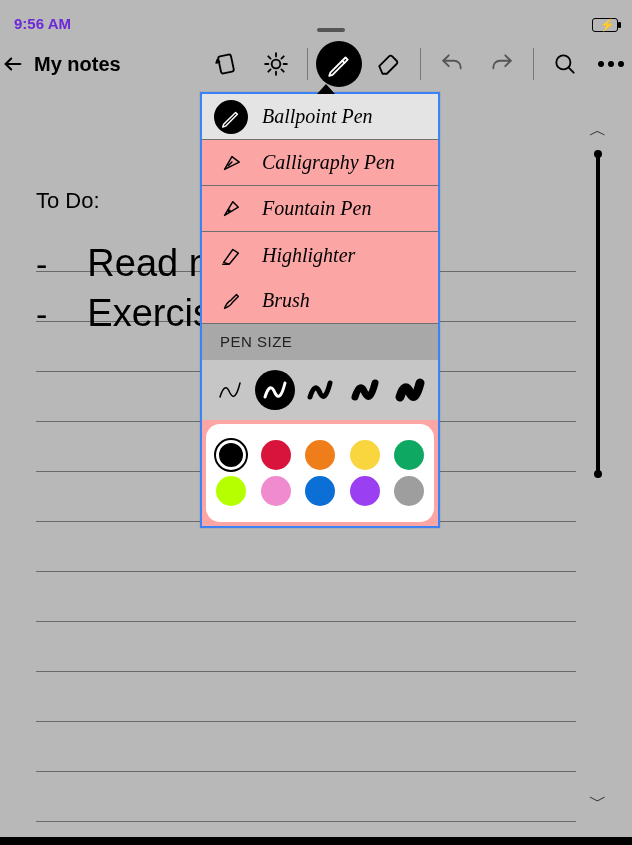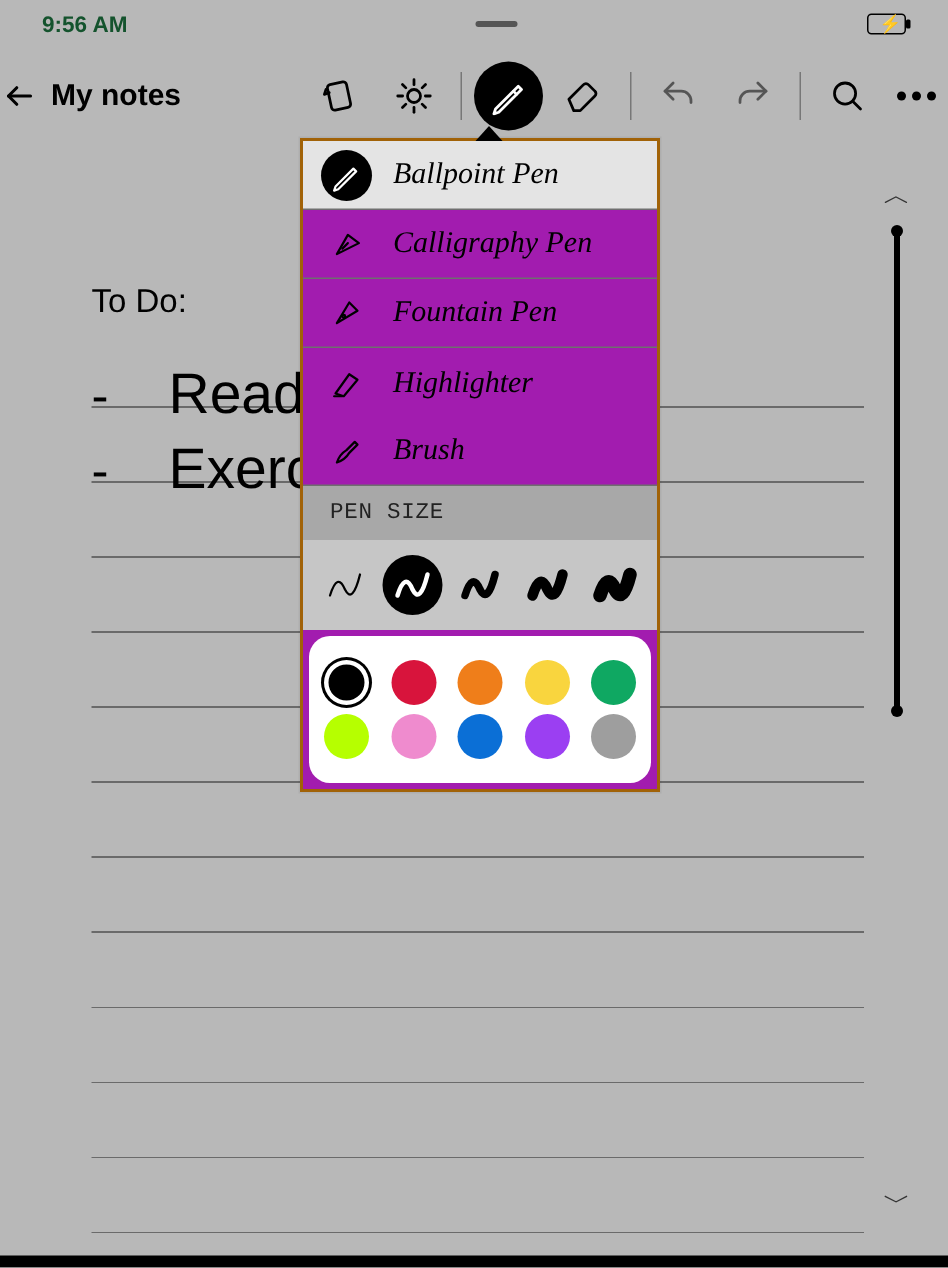--- a/index.html
+++ b/index.html
@@ -10,27 +10,27 @@
     height: 845px;
     font-family: Georgia, 'Times New Roman', serif;
     background: #b8b8b8;
     overflow: hidden;
     position: relative;
   }
 
   
   .status-bar {
     display: flex;
-    align-items: center;
+    align-items: flex-end;
     height: 32px;
-    padding: 0 28px;
+    padding: 0 14px;
     font-family: -apple-system, Helvetica, Arial, sans-serif;
     font-size: 15px;
     font-weight: 600;
-    color: #14532d;
+    color: #6d28d9;
   }
   .status-bar .spacer { flex: 1; }
   .handle {
     width: 28px;
     height: 4px;
     border-radius: 2px;
     background: #555;
     margin: 0 auto;
   }
   .battery {
@@ -111,21 +111,20 @@
   }
 
   
   .note-area {
     position: absolute;
     top: 96px;
     left: 0;
     right: 0;
     bottom: 0;
     padding: 0 36px;
-    margin-left: 25px;
   }
   .lined {
     position: absolute;
     top: 126px;
     left: 36px;
     right: 56px;
     bottom: 10px;
     background-image: repeating-linear-gradient(
       to bottom,
       transparent 0,
@@ -194,22 +193,22 @@
   }
   .scroll-thumb::before { top: -4px; }
   .scroll-thumb::after { bottom: -4px; }
 
   
   .popover {
     position: absolute;
     top: 92px;
     left: 200px;
     width: 240px;
-    border: 2px solid #a16207;
-    background: #a21caf;
+    border: 2px solid #3b82f6;
+    background: #fca5a5;
     box-shadow: 0 0 0 1px rgba(0,0,0,.05);
   }
   .popover::before {
     content: "";
     position: absolute;
     top: -10px;
     left: 115px;
     width: 0;
     height: 0;
     border-left: 9px solid transparent;
@@ -243,21 +242,21 @@
   }
   .pen-item.selected .ic { background: #000; }
   .pen-item.selected .ic svg path,
   .pen-item.selected .ic svg line,
   .pen-item.selected .ic svg polyline { stroke: #fff; }
   
   .section-h {
     height: 36px;
     line-height: 36px;
     padding: 0 18px;
-    font-family: Liberation Mono, monospace;
+    font-family: Liberation Sans, sans-serif;
     font-size: 15px;
     letter-spacing: .5px;
     color: #222;
     background: #a8a8a8;
   }
   .sizes {
     display: flex;
     align-items: center;
     justify-content: space-around;
     height: 60px;

